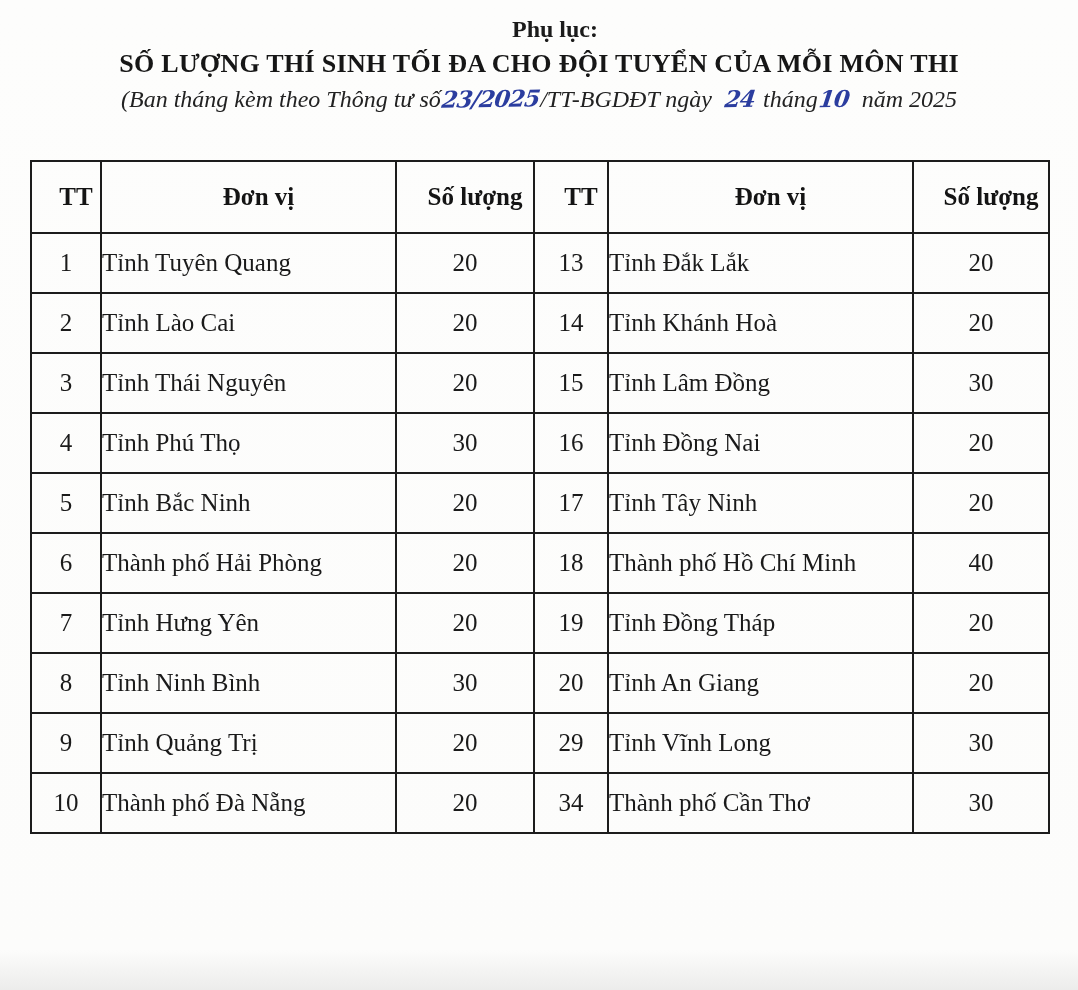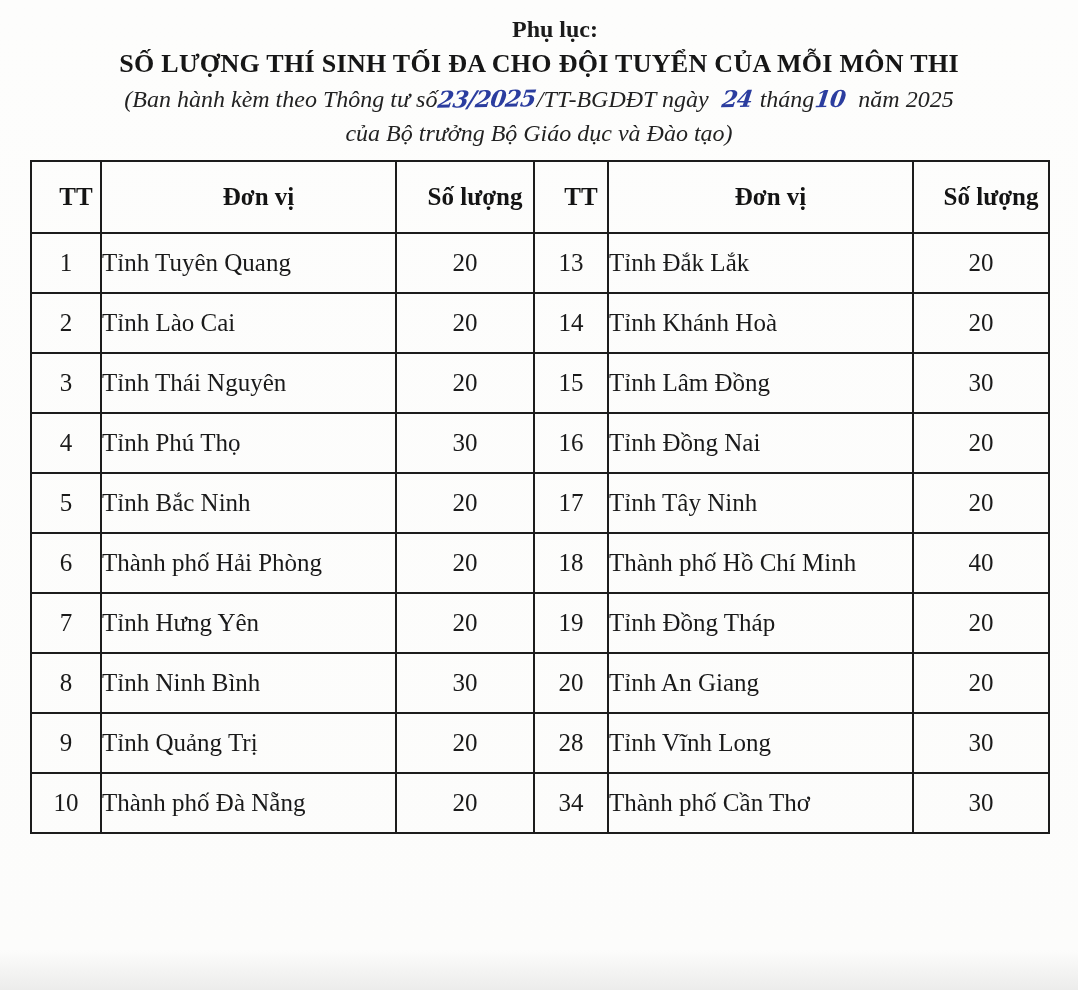--- a/index.html
+++ b/index.html
@@ -100,22 +100,21 @@
   td.cell-unit { text-align: left; padding-left: 26px; }
 </style>
 </head>
 <body>
 
 <div class="page">
 
   <div class="doc-header">
     <div class="appendix-label">Phụ lục:</div>
     <div class="doc-title">SỐ LƯỢNG THÍ SINH TỐI ĐA CHO ĐỘI TUYỂN CỦA MỖI MÔN THI</div>
-    <div class="doc-subtitle"><span>(Ban hành kèm theo Thông tư số</span><span class="ink num">23/2025</span><span>/TT-BGDĐT ngày</span><span class="sp-wide"></span><span class="ink num">24</span><span class="sp"></span><span>tháng</span><span class="ink num">10</span><span class="sp-wide"></span><span>năm 2025</span></div>
-    <div class="doc-subtitle">của Bộ trưởng Bộ Giáo dục và Đào tạo)</div>
+    <div class="doc-subtitle"><span>(Ban tháng kèm theo Thông tư số</span><span class="ink num">23/2025</span><span>/TT-BGDĐT ngày</span><span class="sp-wide"></span><span class="ink num">24</span><span class="sp"></span><span>tháng</span><span class="ink num">10</span><span class="sp-wide"></span><span>năm 2025</span></div>
   </div>
 
   <table class="main-table">
     <colgroup>
       <col class="c-tt1">
         <col class="c-u1">
         <col class="c-q1">
       <col class="c-tt2">
         <col class="c-u2">
         <col class="c-q2">
@@ -192,21 +191,21 @@
           <td class="cell-unit">Tỉnh Ninh Bình</td>
           <td class="cell-qty">30</td>
           <td class="cell-tt">20</td>
           <td class="cell-unit">Tỉnh An Giang</td>
           <td class="cell-qty">20</td>
         </tr>
         <tr>
           <td class="cell-tt">9</td>
           <td class="cell-unit">Tỉnh Quảng Trị</td>
           <td class="cell-qty">20</td>
-          <td class="cell-tt">28</td>
+          <td class="cell-tt">29</td>
           <td class="cell-unit">Tỉnh Vĩnh Long</td>
           <td class="cell-qty">30</td>
         </tr>
         <tr>
           <td class="cell-tt">10</td>
           <td class="cell-unit">Thành phố Đà Nẵng</td>
           <td class="cell-qty">20</td>
           <td class="cell-tt">34</td>
           <td class="cell-unit">Thành phố Cần Thơ</td>
           <td class="cell-qty">30</td>

